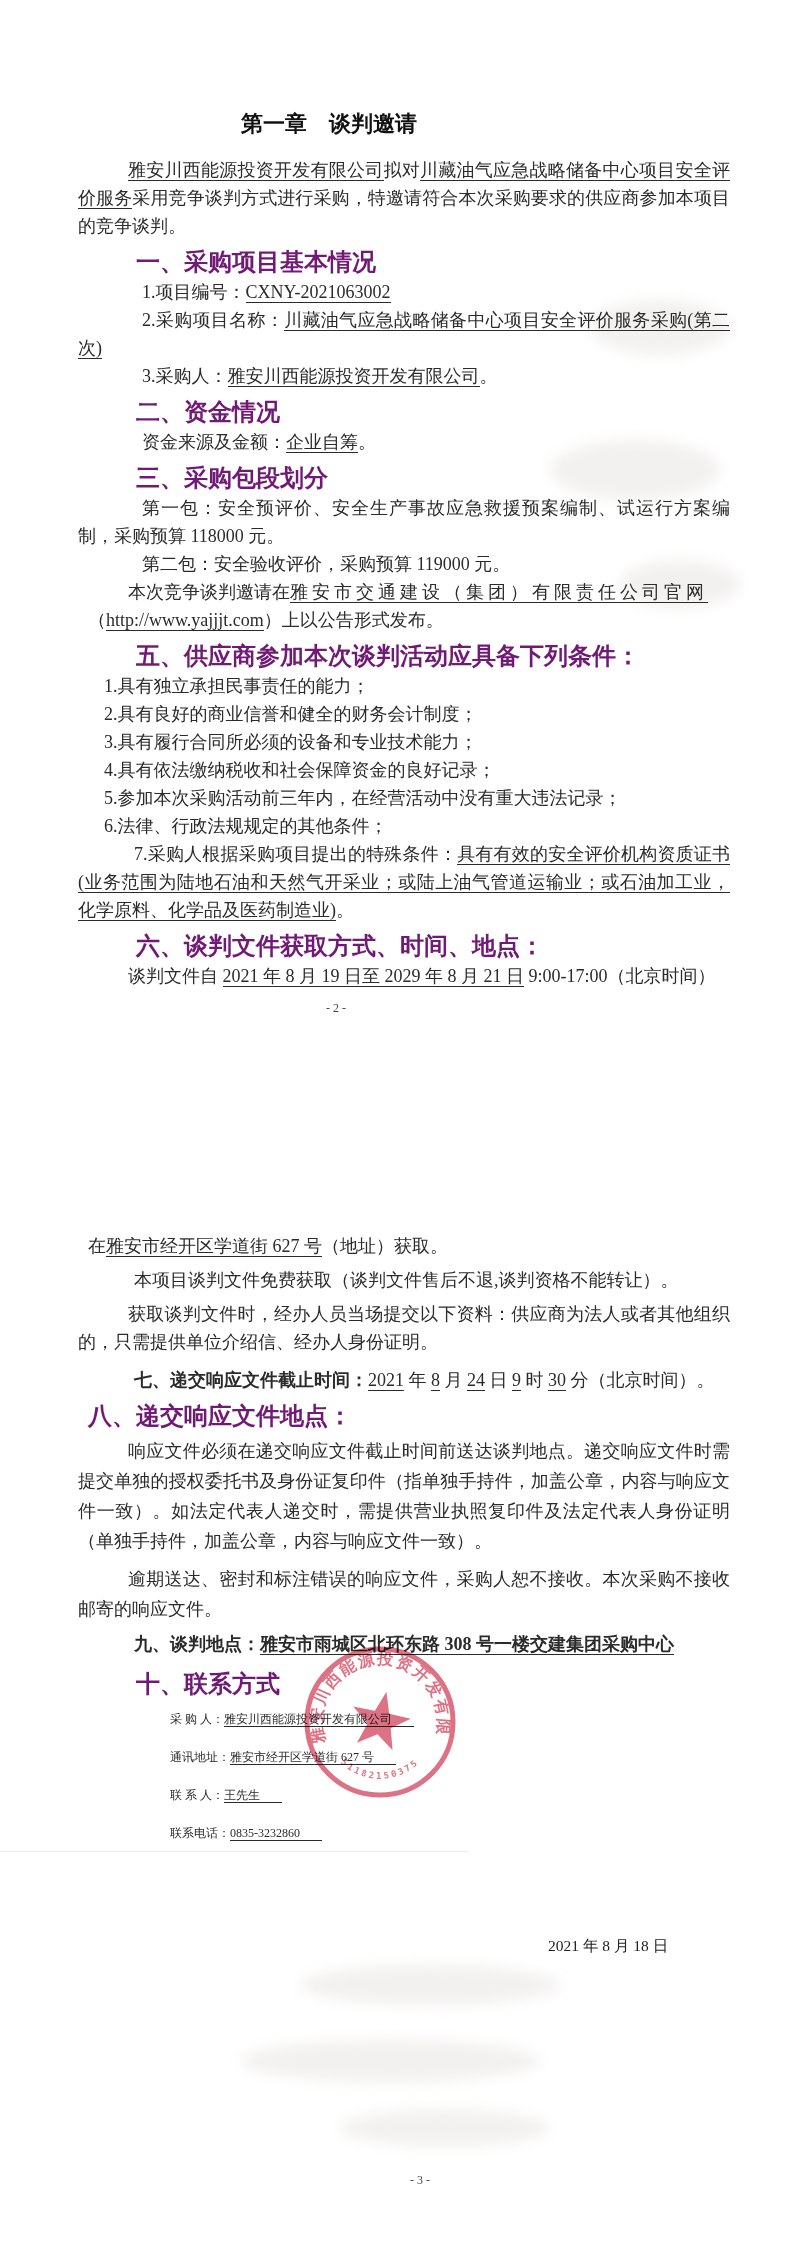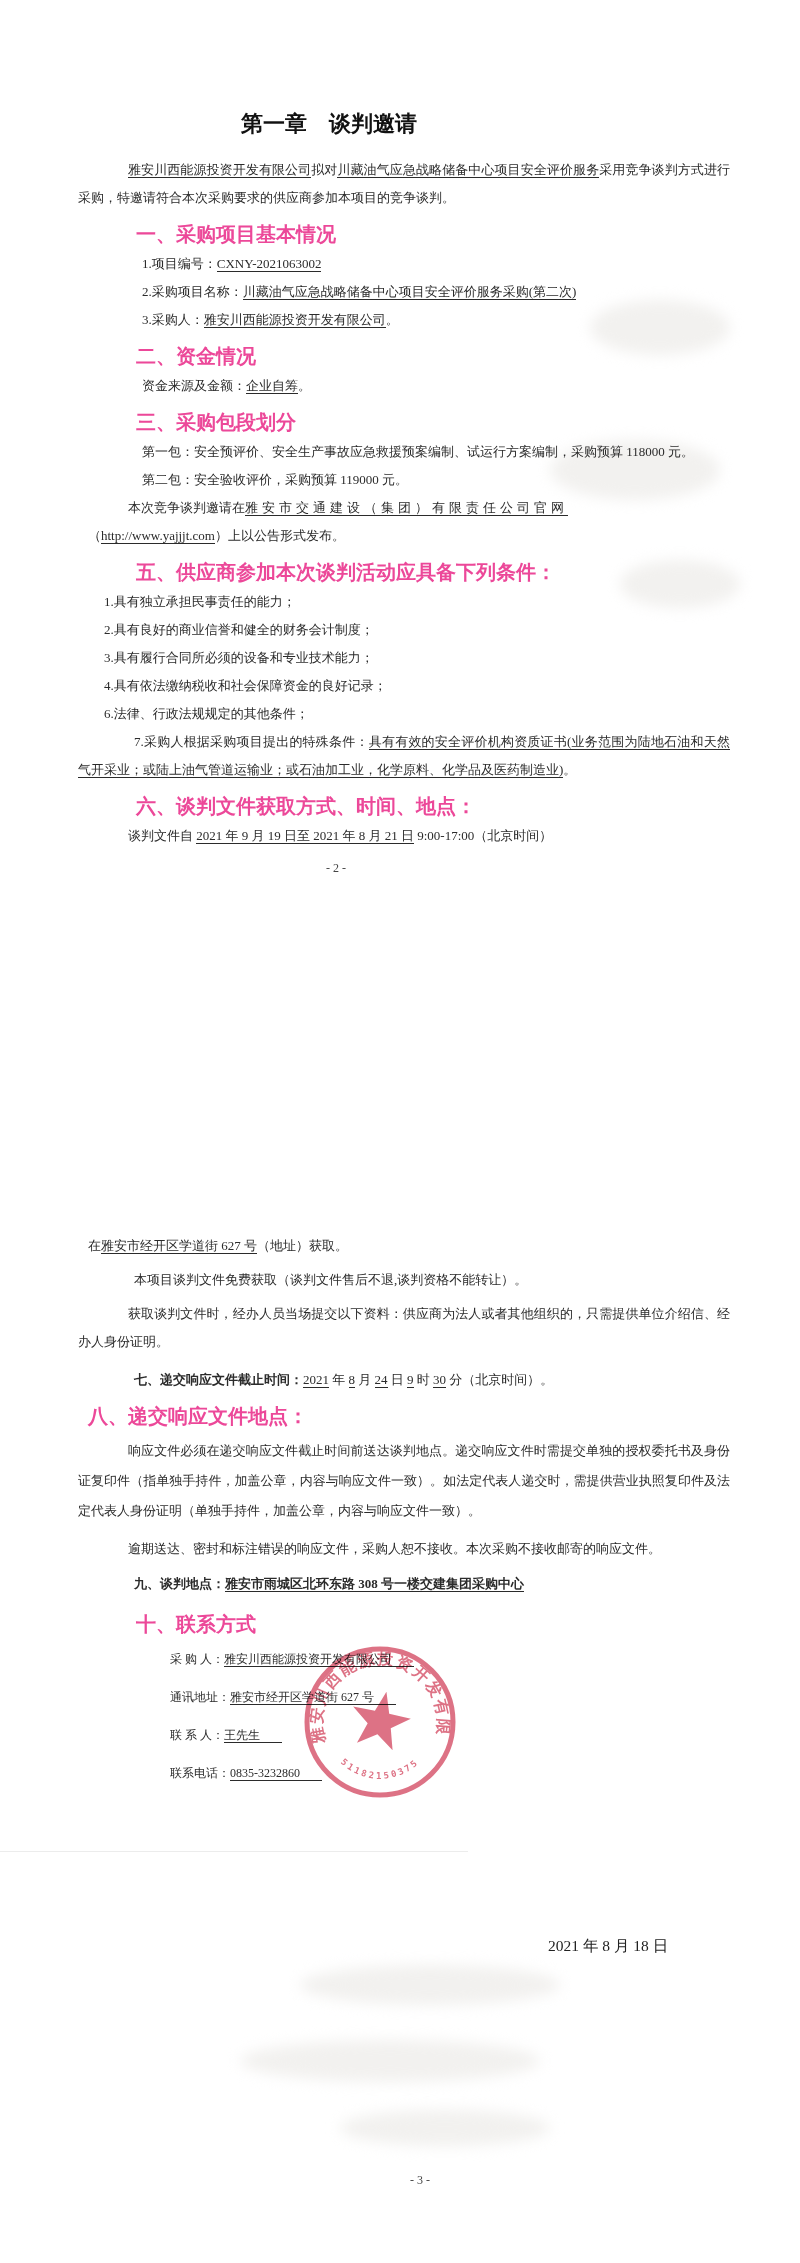--- a/index.html
+++ b/index.html
@@ -9,24 +9,24 @@
   }
   .col{position:absolute;left:78px;width:652px;}
   .pg1{top:110px;}
   .pg2{top:1232px;}
   .title{
     font-family:"Liberation Sans","DejaVu Sans",sans-serif;font-weight:bold;
     font-size:22px;line-height:28px;text-align:center;position:relative;left:-75px;
     margin:0 0 18px 0;color:#111;
   }
   p{margin:0;}
-  .line,.p{font-size:13px;line-height:28px;text-align:justify;}
+  .line,.p{font-size:18px;line-height:28px;text-align:justify;}
   .h{
     font-family:"Liberation Sans","DejaVu Sans",sans-serif;font-weight:bold;
-    font-size:20px;line-height:28px;color:#ec4899;margin:8px 0 2px 0;text-indent:58px;
+    font-size:24px;line-height:28px;color:#701a75;margin:8px 0 2px 0;text-indent:58px;
   }
   .h.flush{text-indent:10px;}
   .ti50{text-indent:50px;}
   .ti56{text-indent:56px;}
   .ti64{text-indent:64px;}
   .ti26{text-indent:26px;}
   .ti10{text-indent:10px;}
   .mt6{margin-top:6px;}.mt8{margin-top:8px;}.mt10{margin-top:10px;}
   .lh30{line-height:30px;}
   .bold{font-weight:bold;}
@@ -82,27 +82,28 @@
 
     <p class="line ti50"><span>本次竞争谈判邀请在</span><span class="u ls">雅安市交通建设（集团）有限责任公司官网</span></p>
     <p class="line ti10"><span>（</span><span class="u">http://www.yajjjt.com</span><span>）</span><span>上以公告形式发布。</span></p>
 
     <div class="h">五、供应商参加本次谈判活动应具备下列条件：</div>
 
     <p class="line ti26">1.具有独立承担民事责任的能力；</p>
     <p class="line ti26">2.具有良好的商业信誉和健全的财务会计制度；</p>
     <p class="line ti26">3.具有履行合同所必须的设备和专业技术能力；</p>
     <p class="line ti26">4.具有依法缴纳税收和社会保障资金的良好记录；</p>
+    <p class="line ti26">5.参加本次采购活动前三年内，在经营活动中没有重大违法记录；</p>
     <p class="line ti26">6.法律、行政法规规定的其他条件；</p>
 
     <p class="p ti56"><span>7.采购人根据采购项目提出的特殊条件：</span><span class="u">具有有效的安全评价机构资质证书(业务范围为陆地石油和天然气开采业；或陆上油气管道运输业；或石油加工业，化学原料、化学品及医药制造业)</span><span>。</span></p>
 
     <div class="h">六、谈判文件获取方式、时间、地点：</div>
 
-    <p class="line ti50"><span>谈判文件自 </span><span class="u">2021 年 9 月 19 日至 2021 年 8 月 21 日</span><span> 9:00-17:00（北京时间）</span></p>
+    <p class="line ti50"><span>谈判文件自 </span><span class="u">2021 年 8 月 19 日至 2029 年 8 月 21 日</span><span> 9:00-17:00（北京时间）</span></p>
 
     <div class="pagenum n2">- 2 -</div>
   </div>
 
   <div class="col pg2">
 
     <p class="line ti10"><span>在</span><span class="u">雅安市经开区学道街 627 号</span><span>（地址）获取。</span></p>
 
     <p class="line ti56 mt6">本项目谈判文件免费获取（谈判文件售后不退,谈判资格不能转让）。</p>
 

